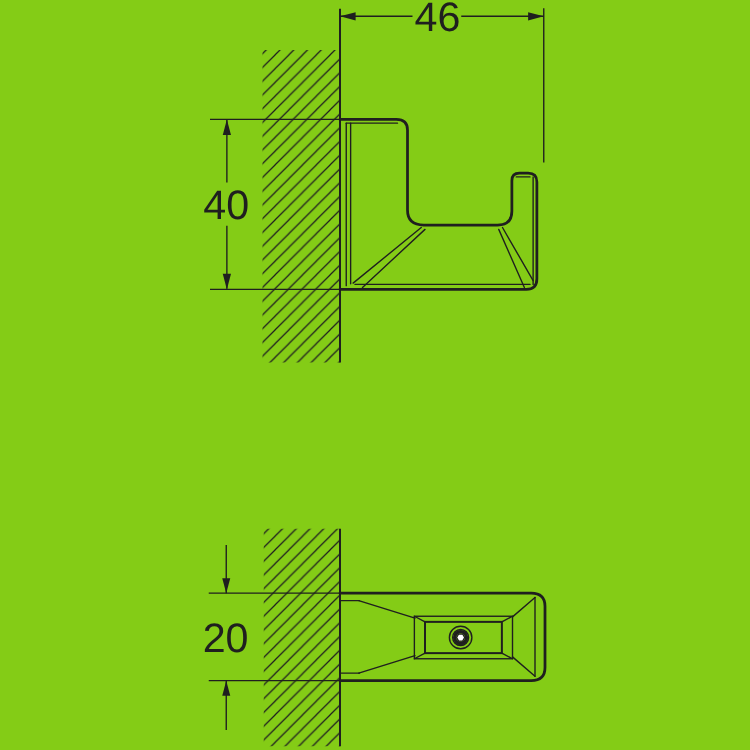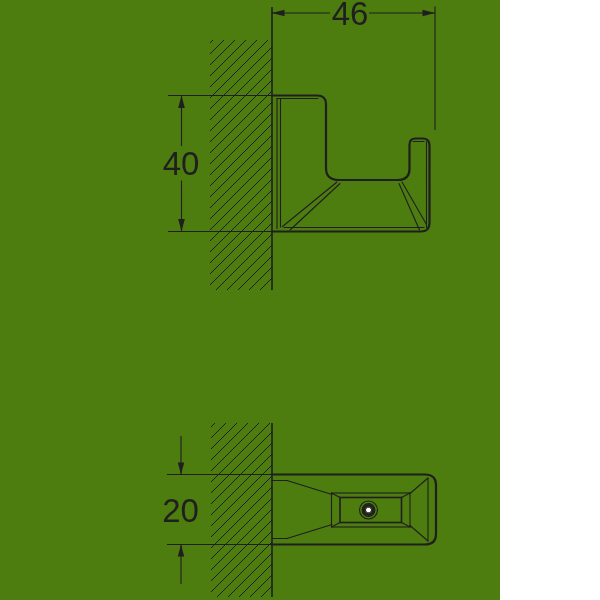--- a/index.html
+++ b/index.html
@@ -1,16 +1,16 @@
 <!DOCTYPE html>
 <html><head>
 <meta charset="utf-8">
 <style>
   html,body{margin:0;padding:0;background:#ffffff;}
-  .stage{width:500px;height:600px;background:#4d7c0f;position:relative;overflow:hidden;}
+  .stage{width:600px;height:600px;background:#84cc16;position:relative;overflow:hidden;}
   svg{display:block;}
   svg text{
     font-family:"Liberation Sans", sans-serif;
     font-size:33px;
     fill:#1f1f1f;
   }
   .thick{stroke:#1f1f1f;stroke-width:2.2;fill:none;stroke-linejoin:round;stroke-linecap:round;}
   .med{stroke:#1f1f1f;stroke-width:1.6;fill:none;}
   .thin{stroke:#1f1f1f;stroke-width:1.1;fill:none;stroke-linecap:round;}
   .dim{stroke:#1f1f1f;stroke-width:1.1;fill:none;}

